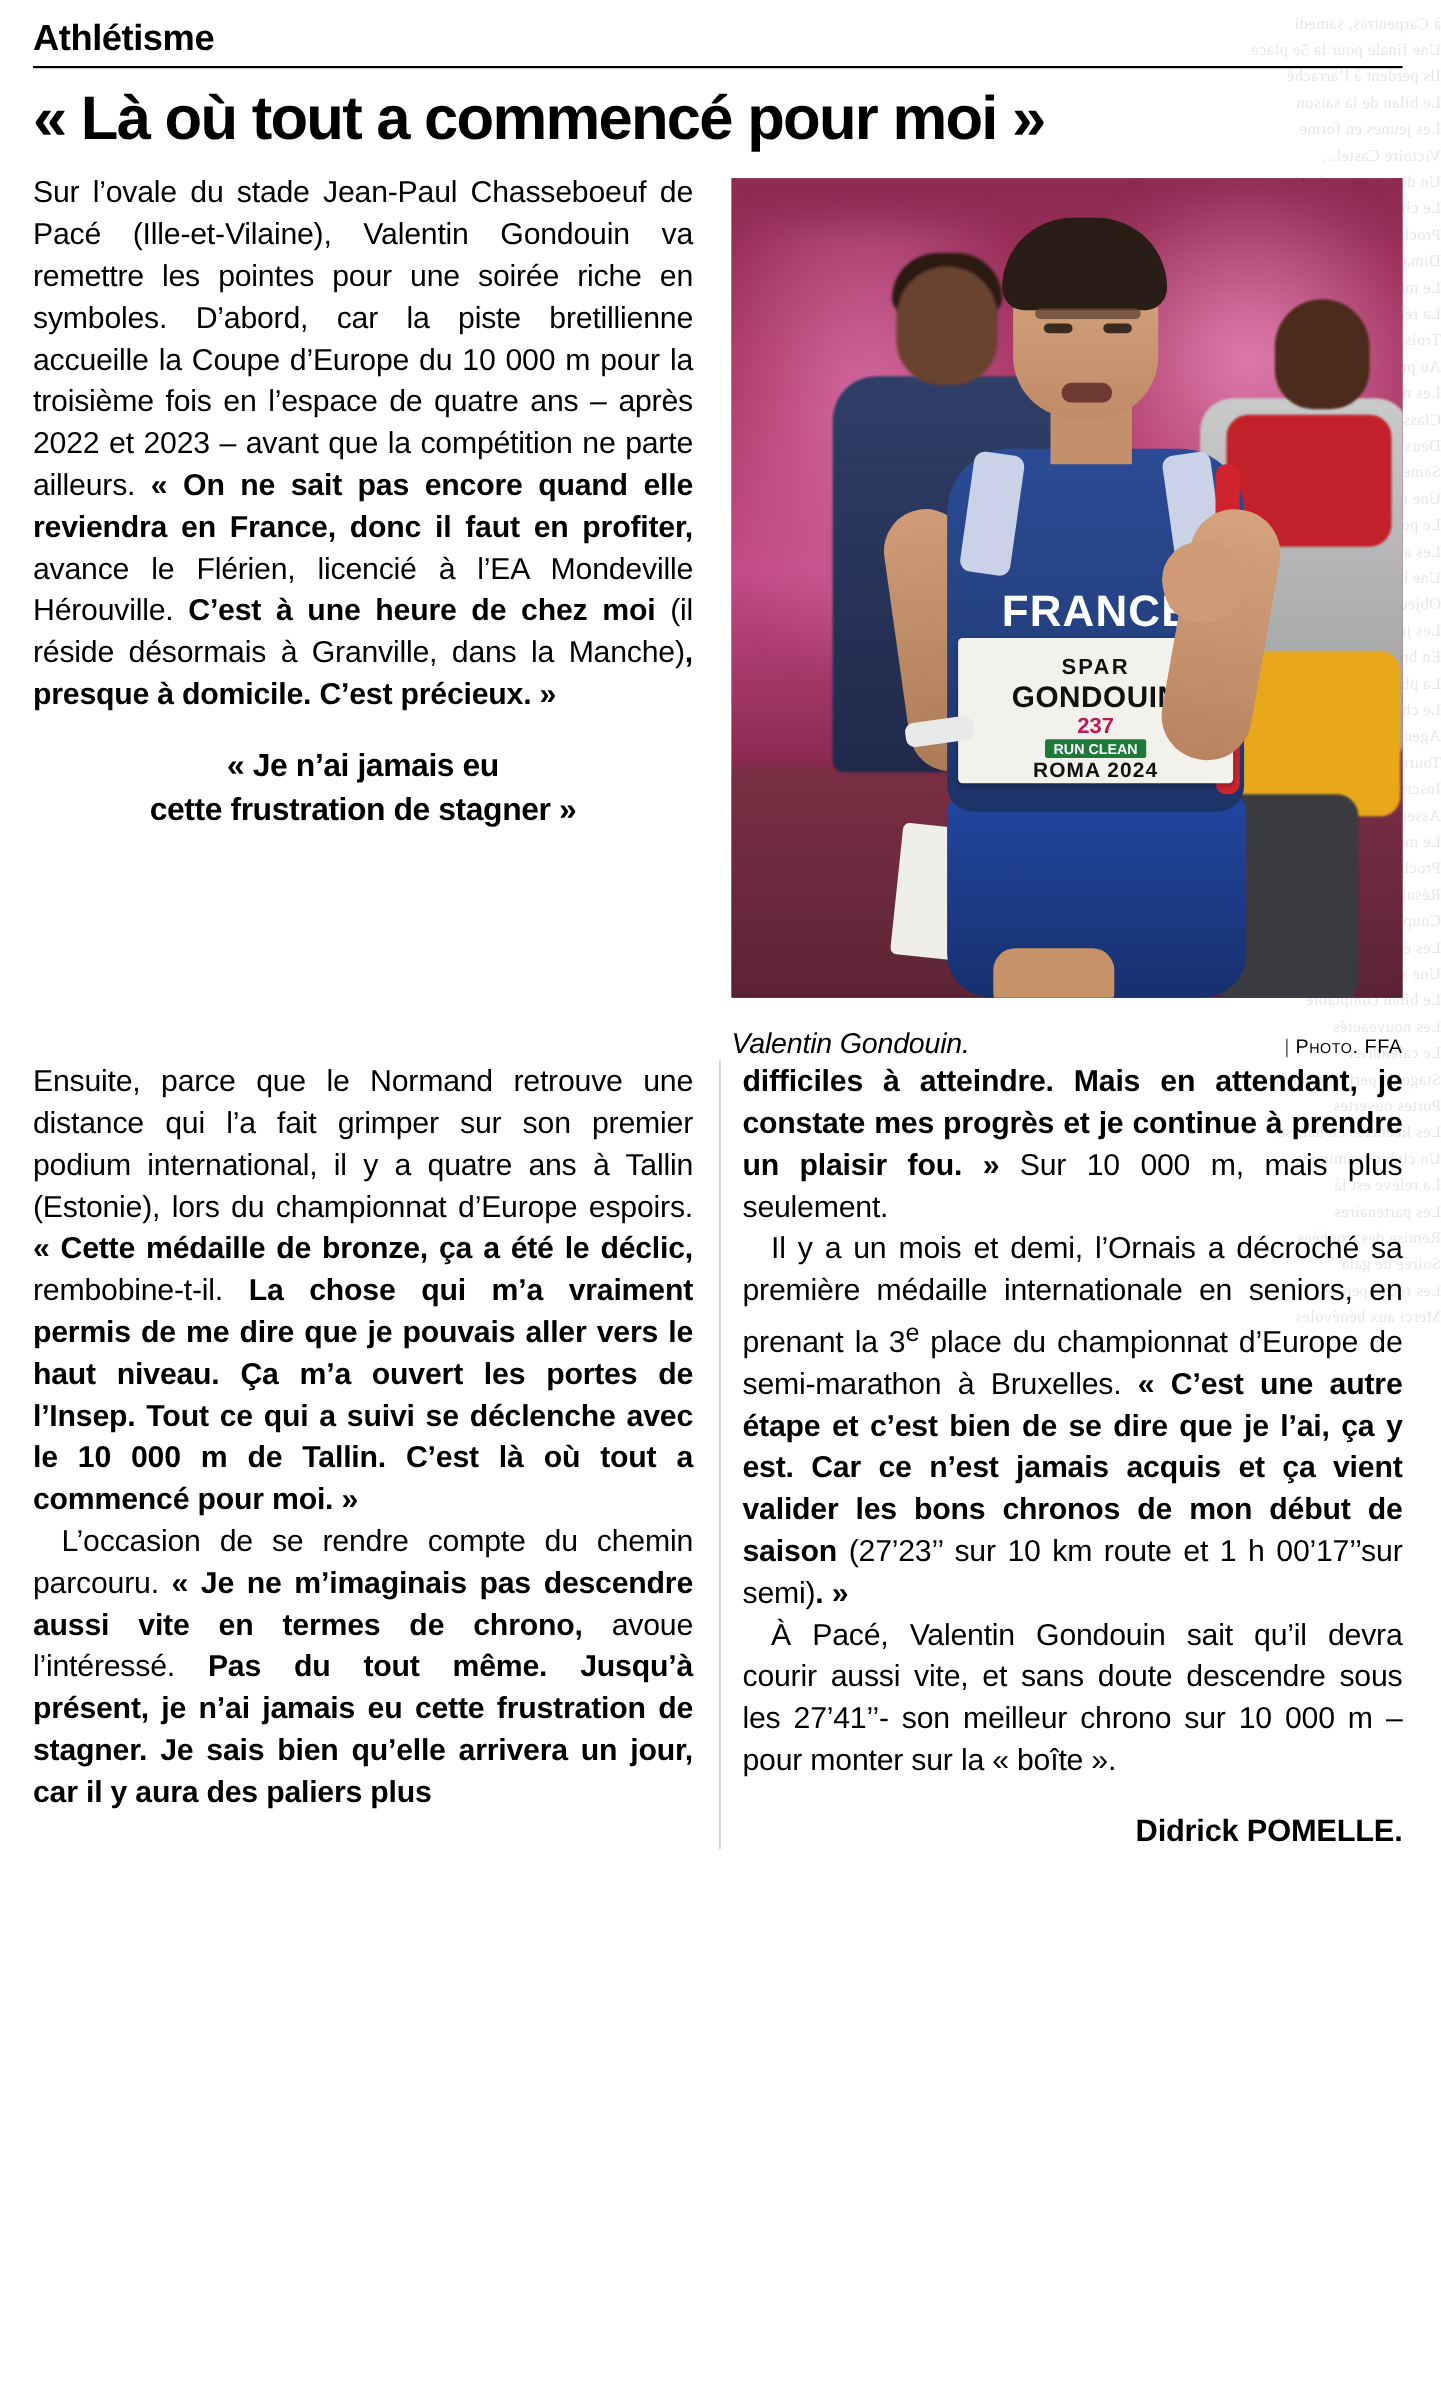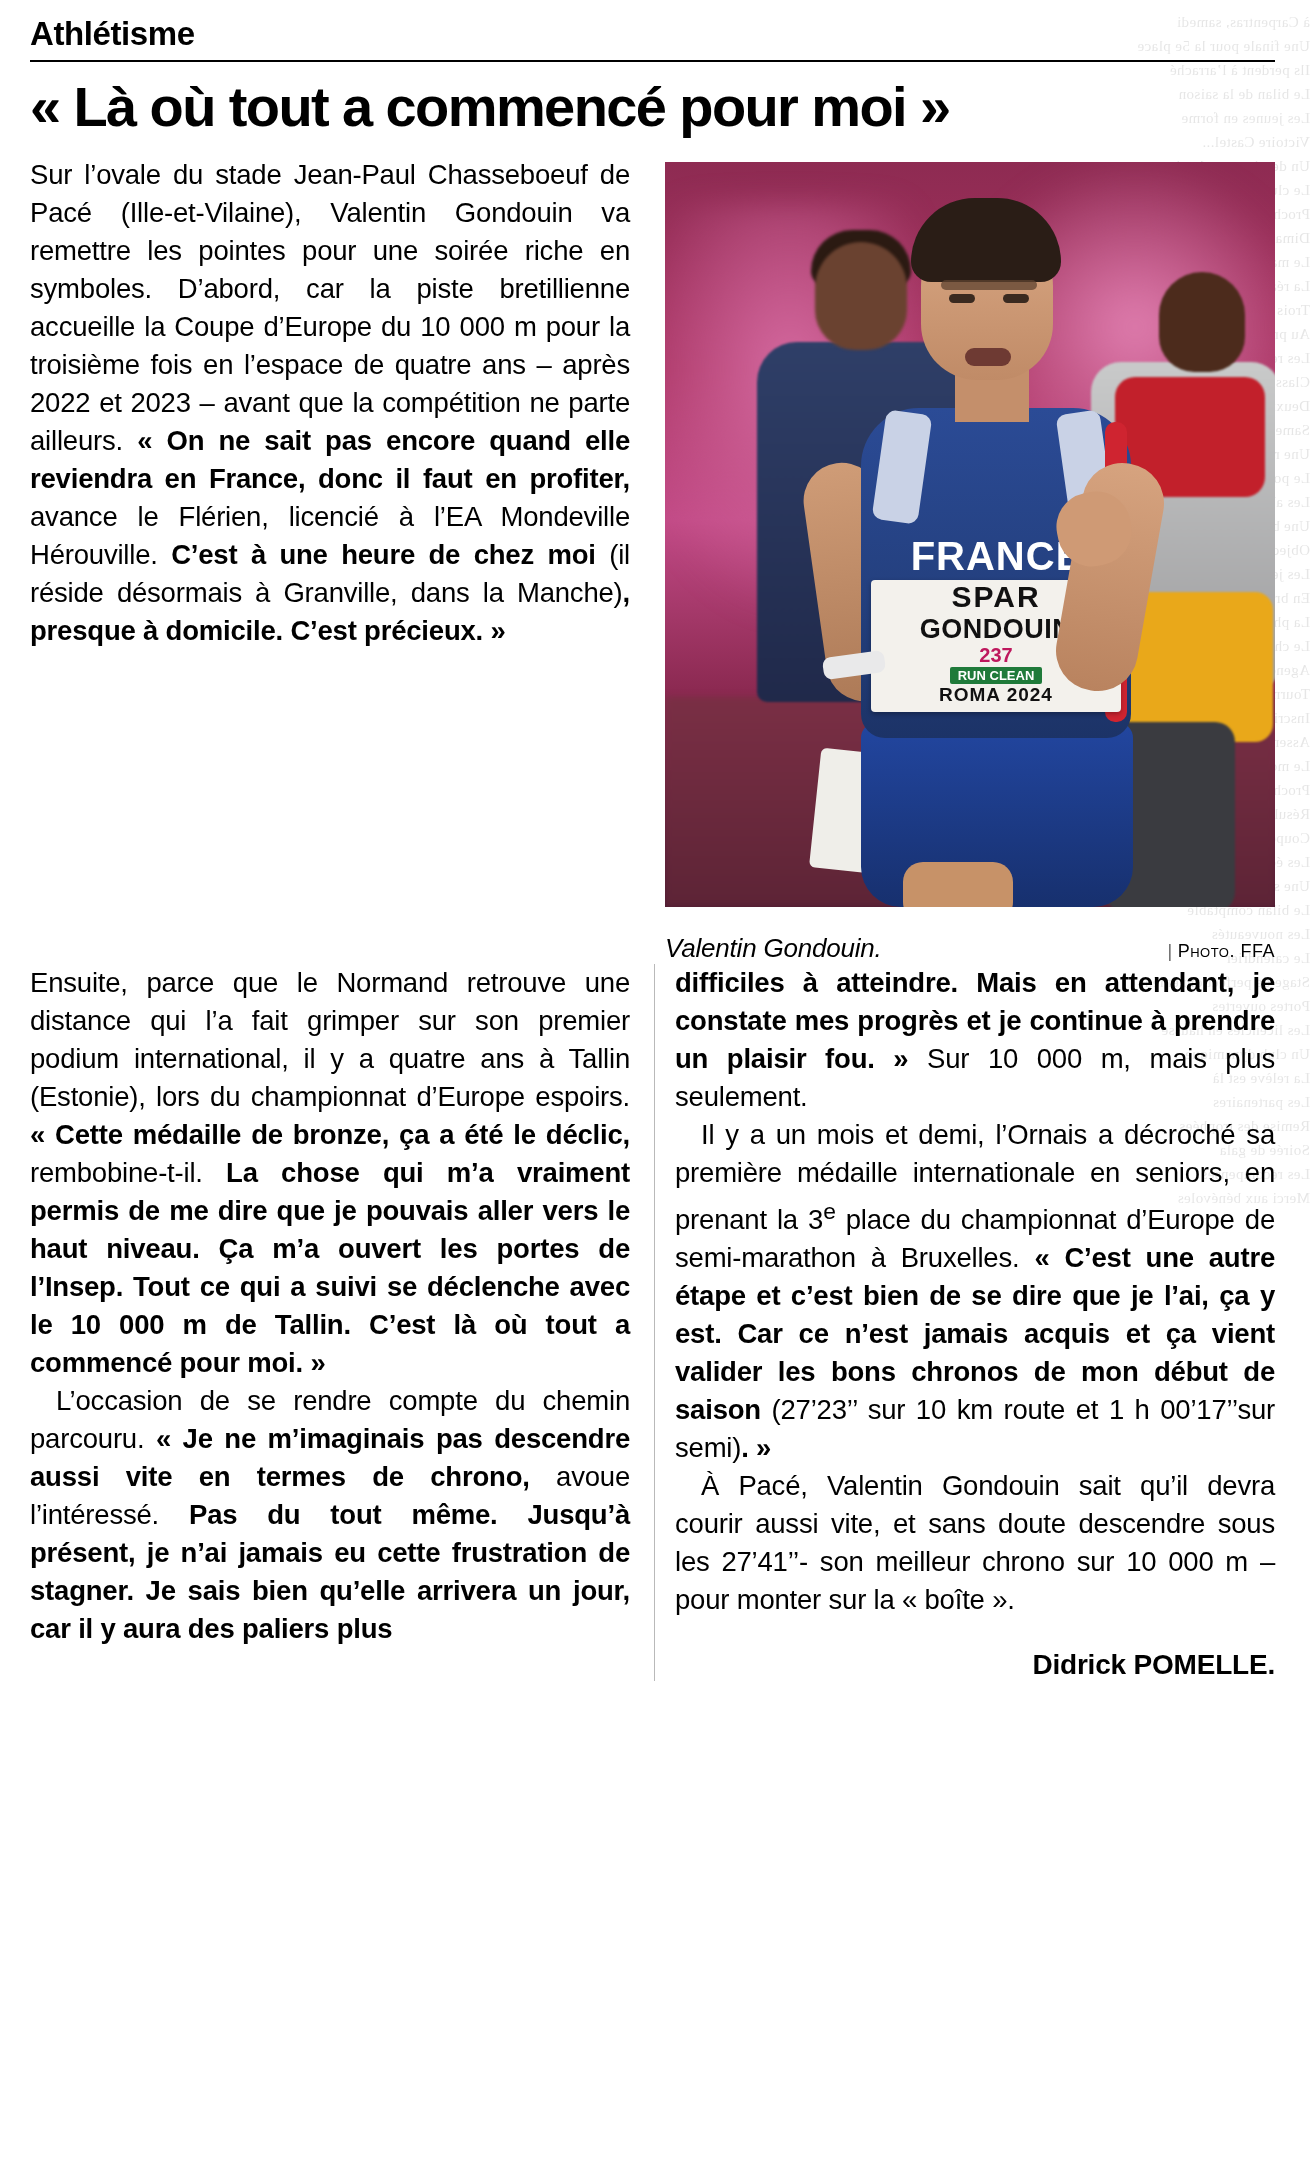--- a/index.html
+++ b/index.html
@@ -261,21 +261,21 @@
     position:absolute; left:214px; top:372px; width:236px; text-align:center;
     color:#fff; font-family:"Liberation Sans", sans-serif; font-weight:bold;
     font-size:40px; letter-spacing:1px;
   }
   .bib {
     position:absolute; left:206px; top:418px; width:250px; height:132px;
     background:#f3f1ec; border-radius:4px; box-shadow: 0 2px 5px rgba(0,0,0,.3);
     text-align:center; overflow:hidden;
   }
   .bib-spar {
-    font-size:30px; font-weight:bold; letter-spacing:2px; color:#111; margin-top:0;
+    font-size:20px; font-weight:bold; letter-spacing:2px; color:#111; margin-top:16px;
   }
   .bib-name { font-size:27px; font-weight:bold; letter-spacing:0.5px; color:#111; }
   .bib-num { font-size:20px; font-weight:bold; color:#be185d; line-height:20px;}
   .bib-clean {
     font-size:13px; font-weight:bold; color:#fff; background:#1f7a3a;
     display:inline-block; padding:1px 8px; border-radius:2px; margin-top:2px;
   }
   .bib-roma { font-size:19px; font-weight:bold; color:#111; letter-spacing:1px;}
 
   .m-arm-r {
@@ -420,20 +420,21 @@
         <div class="caption">Valentin Gondouin.</div>
         <div class="credit">
           <span class="bar">|</span><span class="smallcaps">Photo.</span>&nbsp;<span>FFA</span>
         </div>
       </div>
     </div>
 
     <div class="col-left">
       <p class="art">Sur l’ovale du stade Jean-Paul Chasseboeuf de Pacé (Ille-et-Vilaine), Valentin Gondouin va remettre les pointes pour une soirée riche en symboles. D’abord, car la piste bretillienne accueille la Coupe d’Europe du 10&nbsp;000 m pour la troisième fois en l’espace de quatre ans – après 2022 et 2023 – avant que la compétition ne parte ailleurs. <span class="b">« On ne sait pas encore quand elle reviendra en France, donc il faut en profiter,</span> avance le Flérien, licencié à l’EA Mondeville Hérouville. <span class="b">C’est à une heure de chez moi</span> (il réside désormais à Granville, dans la Manche)<span class="b">, presque à domicile. C’est précieux. »</span></p>
 
+      <div class="pullquote">« Je n’ai jamais eu<br>cette frustration de stagner »</div>
     </div>
 
     <div style="clear:both"></div>
 
     <div class="lower">
       <div class="col-rule"></div>
 
       <div class="col-left">
         <p class="art">Ensuite, parce que le Normand retrouve une distance qui l’a fait grimper sur son premier podium international, il y a quatre ans à Tallin (Estonie), lors du championnat d’Europe espoirs. <span class="b">« Cette médaille de bronze, ça a été le déclic,</span> rembobine-t-il. <span class="b">La chose qui m’a vraiment permis de me dire que je pouvais aller vers le haut niveau. Ça m’a ouvert les portes de l’Insep. Tout ce qui a suivi se déclenche avec le 10&nbsp;000 m de Tallin. C’est là où tout a commencé pour moi. »</span></p>
 

